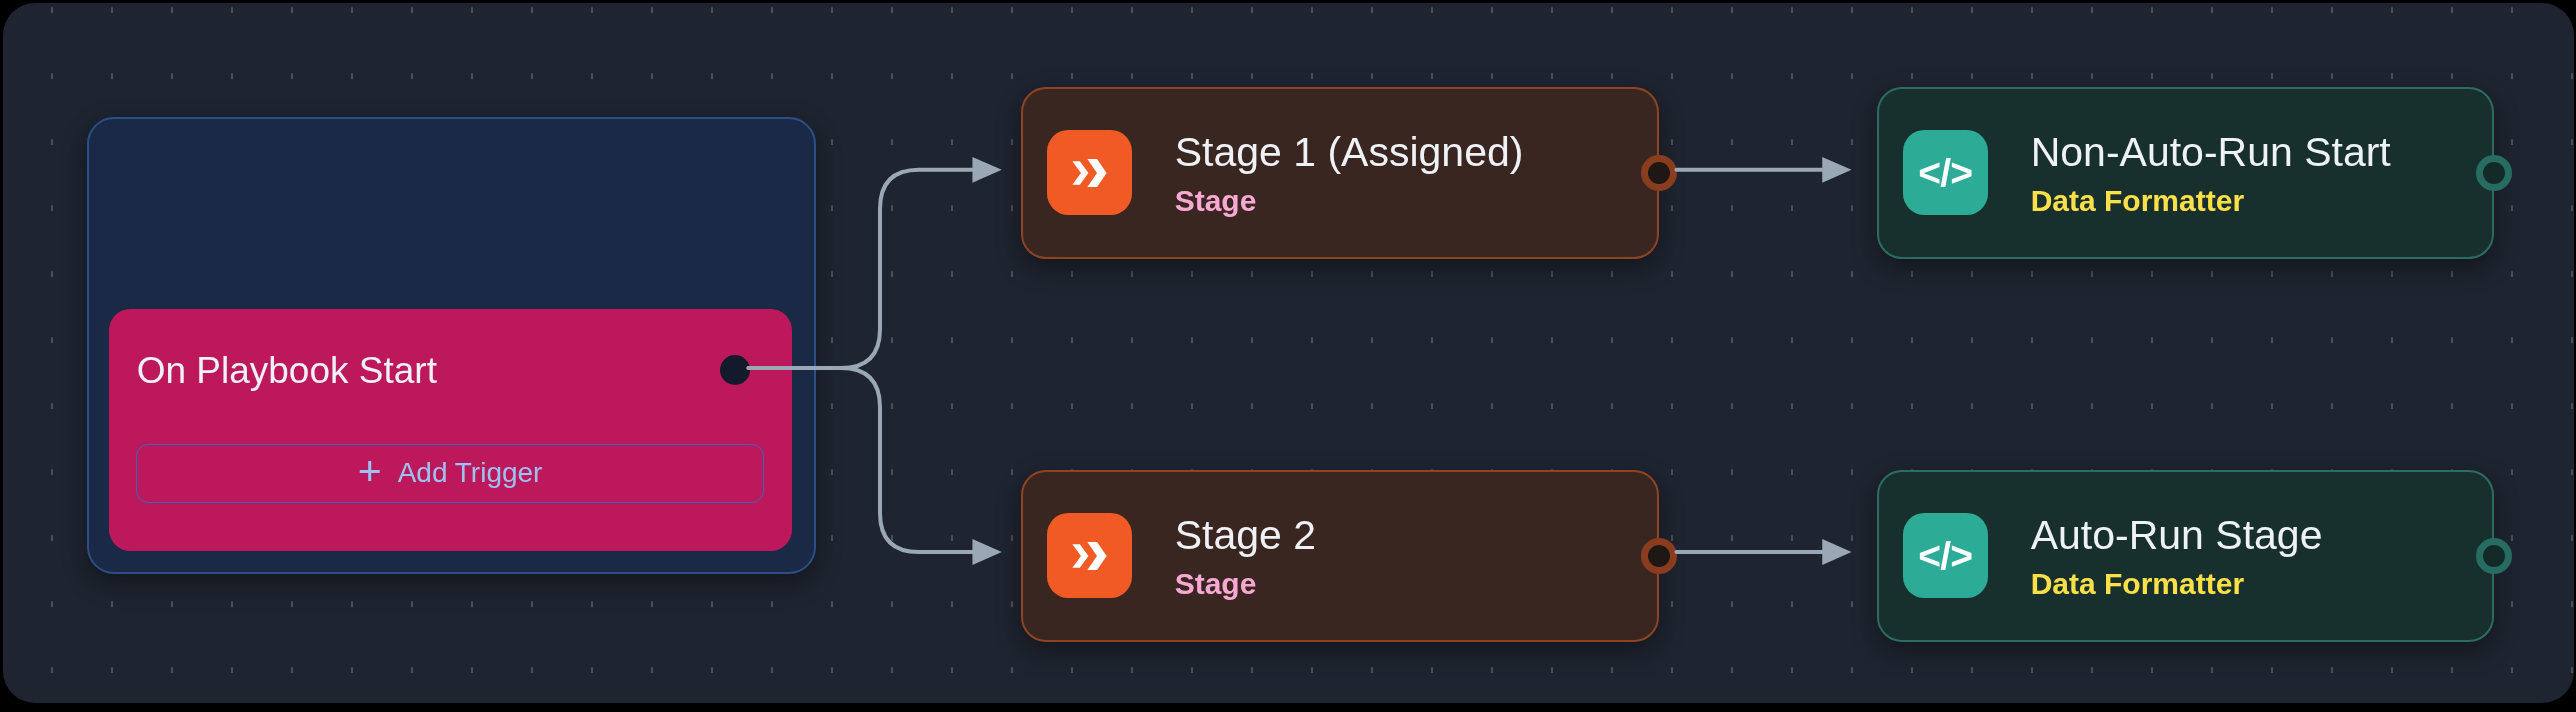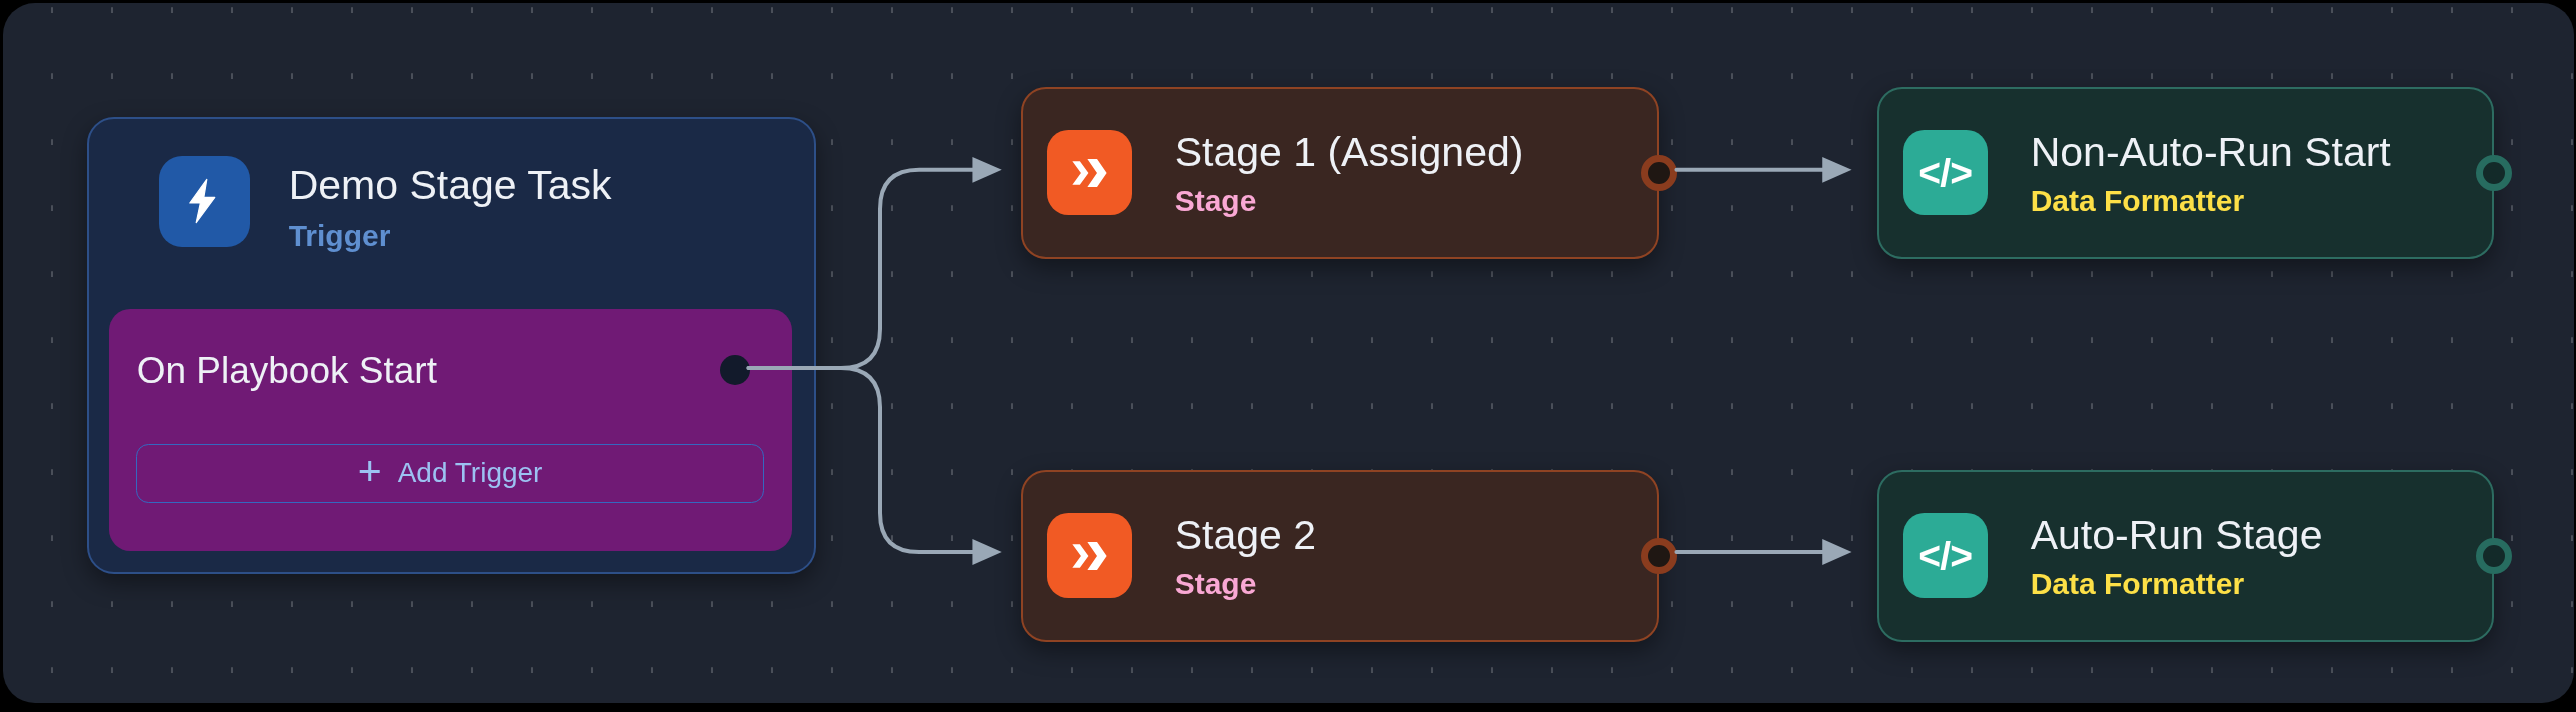--- a/index.html
+++ b/index.html
@@ -30,21 +30,21 @@
   }
   .trigger-icon-sq { width:91px; height:91px; background:#2159a7; }
   .node-titles { display:flex; flex-direction:column; }
   .trigger-titles { margin-left:39px; padding-top:4.4px; }
   .node-title { font-size:41px; line-height:50px; font-weight:400; color:#eef1f6; white-space:nowrap; }
   .node-subtitle { font-size:30px; line-height:37px; font-weight:700; margin-top:7.1px; white-space:nowrap; }
   .trigger-subtitle { color:#5f8fd0; }
 
   .trigger-panel {
     position:absolute; left:20.4px; top:190px; width:683px; height:242px;
-    background:#701a75; border-radius:21.3px;
+    background:#be185d; border-radius:21.3px;
   }
   .trigger-row-label {
     position:absolute; left:27.6px; top:40px;
     font-size:37px; line-height:43px; color:#eef1f6; white-space:nowrap;
   }
   .trigger-out-dot {
     position:absolute; left:611px; top:46px; width:30px; height:30px;
     border-radius:50%; background:#121a2b;
   }
   .add-trigger-btn {
@@ -87,31 +87,20 @@
   .edges { position:absolute; left:0; top:0; width:2576px; height:712px; pointer-events:none; }
   .edge-path { stroke:#9aa8b6; stroke-width:4.5; fill:none; stroke-linecap:round; }
   .edge-arrow { fill:#9aa8b6; stroke:none; }
 </style>
 </head>
 <body>
 
 <div class="canvas">
 
   <div class="node node-trigger">
-    <div class="trigger-header">
-      <div class="icon-sq trigger-icon-sq">
-        <svg width="48" height="48" viewBox="0 0 24 24" aria-hidden="true">
-          <path d="M13.4 1.2 L4.9 13.0 L10.2 13.0 L8.1 22.8 L17.4 10.2 L11.9 10.2 L13.4 1.2 Z" fill="#ffffff" stroke="#ffffff" stroke-width="0.6" stroke-linejoin="round"></path>
-        </svg>
-      </div>
-      <div class="node-titles trigger-titles">
-        <div class="node-title">Demo Stage Task</div>
-        <div class="node-subtitle trigger-subtitle">Trigger</div>
-      </div>
-    </div>
 
     <div class="trigger-panel">
       <div class="trigger-row-label">On Playbook Start</div>
       <div class="trigger-out-dot"></div>
       <button class="add-trigger-btn">
         <span class="add-trigger-plus">+</span>
         <span class="add-trigger-label">Add Trigger</span>
       </button>
     </div>
   </div>

